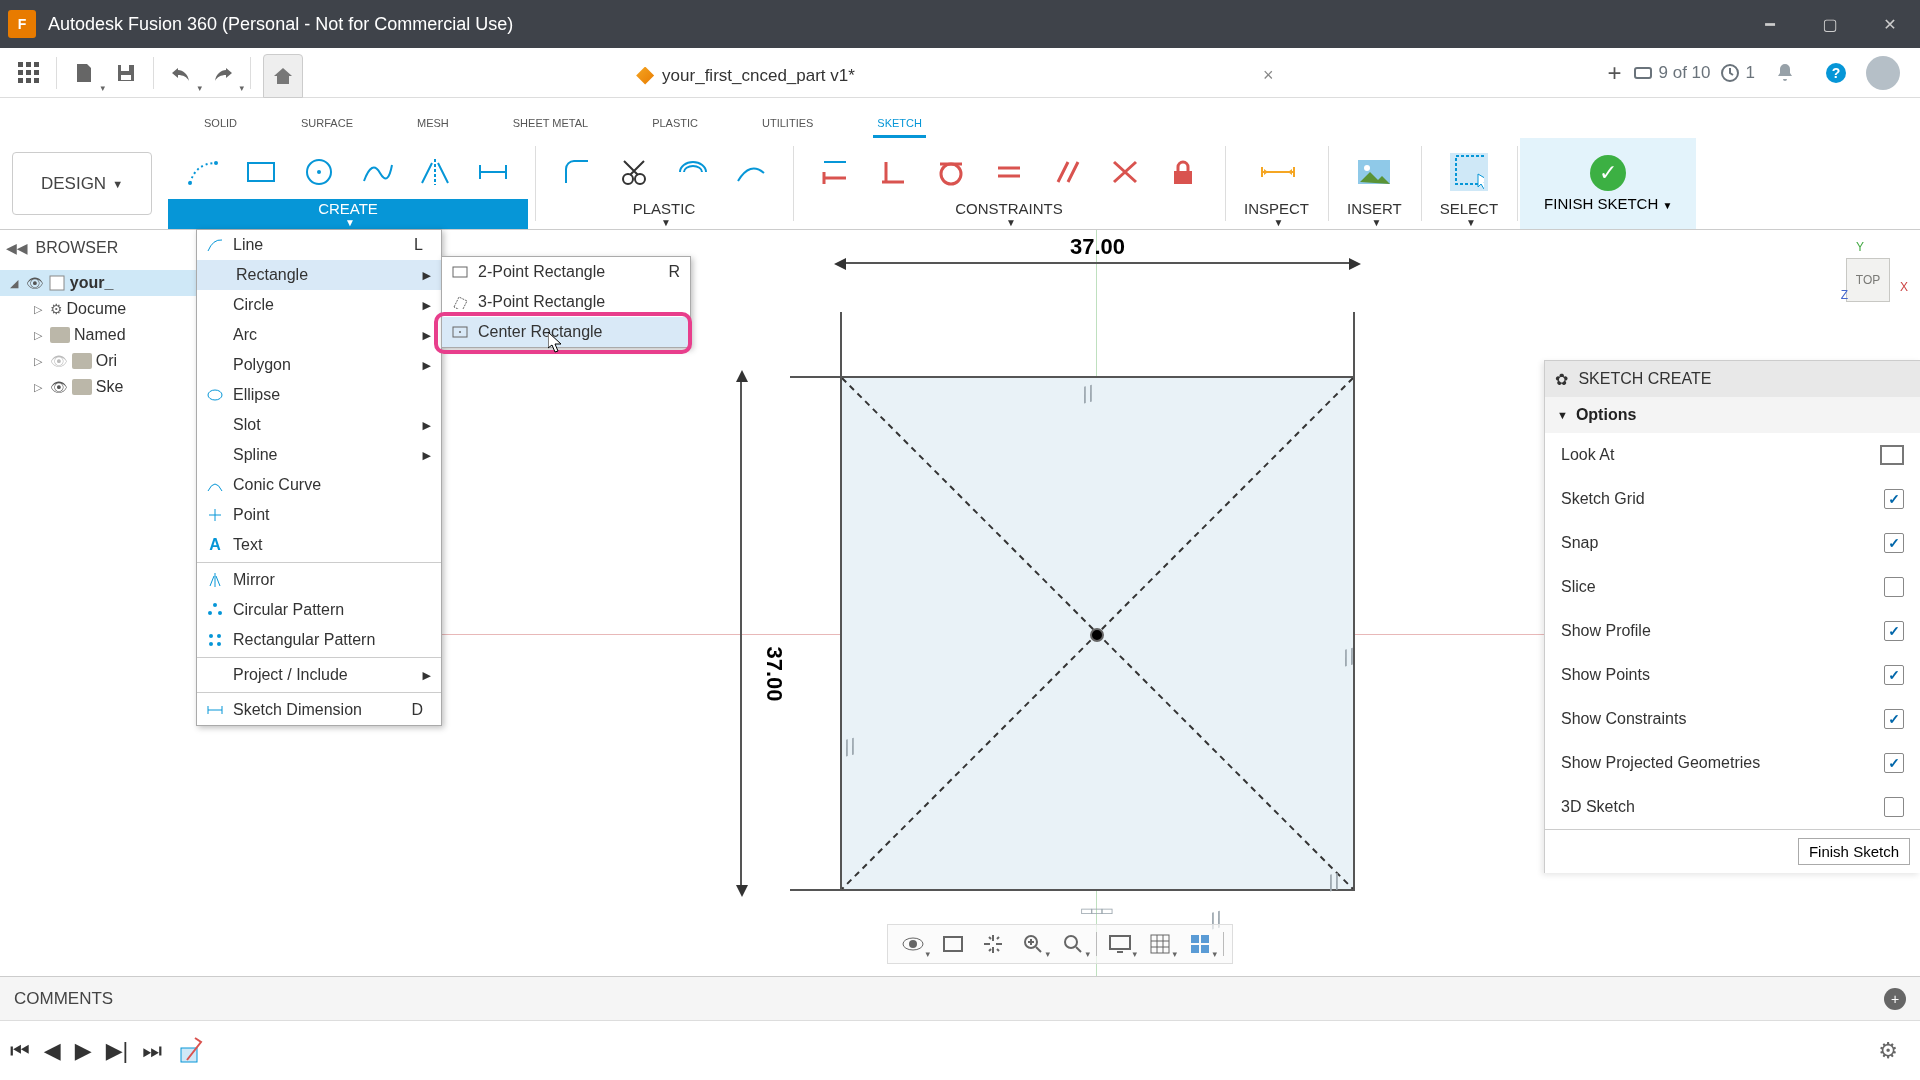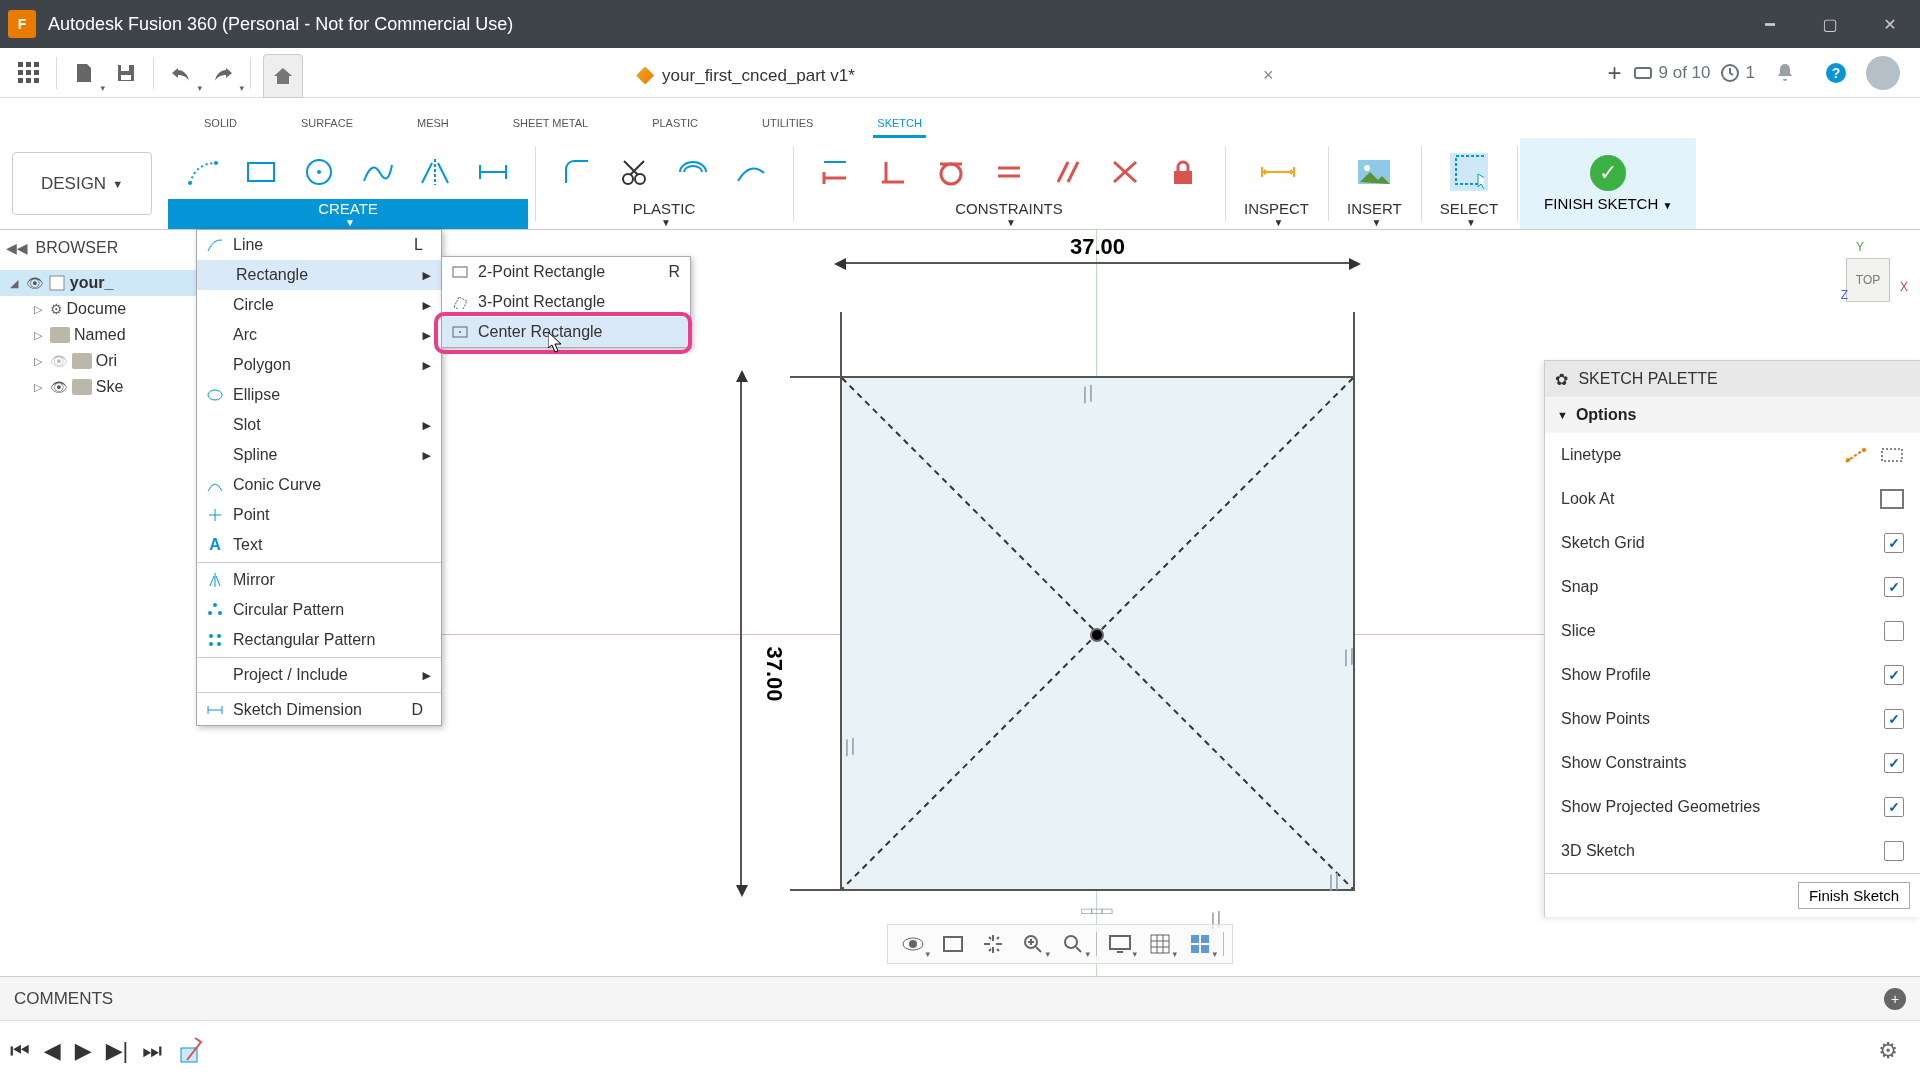--- a/index.html
+++ b/index.html
@@ -507,41 +507,25 @@
     <div class="viewcube">
       <div class="cube">TOP</div>
       <span class="ax" style="right:0;top:40px;color:#c44;">X</span>
       <span class="ax" style="right:44px;top:0;color:#4a4;">Y</span>
       <span class="ax" style="right:60px;top:48px;color:#46c;">Z</span>
     </div>
 
     <div class="palette">
       <div class="palette-hdr">
         <span>✿</span>
-        <span>SKETCH PALETTE</span>
+        <span>SKETCH CREATE</span>
       </div>
       <div class="palette-sec">
         <span style="font-size:11px;">▼</span>
         <span>Options</span>
-      </div>
-      <div class="palette-row">
-        <span class="lbl">Linetype</span>
-        <span class="lt-icon">
-            <svg width="24" height="18">
-              <path d="M2 16L22 2" stroke="#e87b00" stroke-width="2" stroke-dasharray="3 2"></path>
-              <circle cx="4" cy="14" r="2" fill="#e87b00"></circle>
-              <circle cx="20" cy="4" r="2" fill="#e87b00"></circle>
-            </svg>
-          </span>
-        <span style="width:12px;"></span>
-        <span class="lt-icon">
-            <svg width="24" height="18">
-              <rect x="2" y="3" width="20" height="12" stroke="#888" stroke-width="2" stroke-dasharray="2 2" fill="none"></rect>
-            </svg>
-          </span>
       </div>
       <div class="palette-row">
         <span class="lbl">Look At</span>
         <span class="lookat-icon"></span>
       </div>
       <div class="palette-row">
         <span class="lbl">Sketch Grid</span>
         <span class="chkbox on"></span>
       </div>
       <div class="palette-row">

